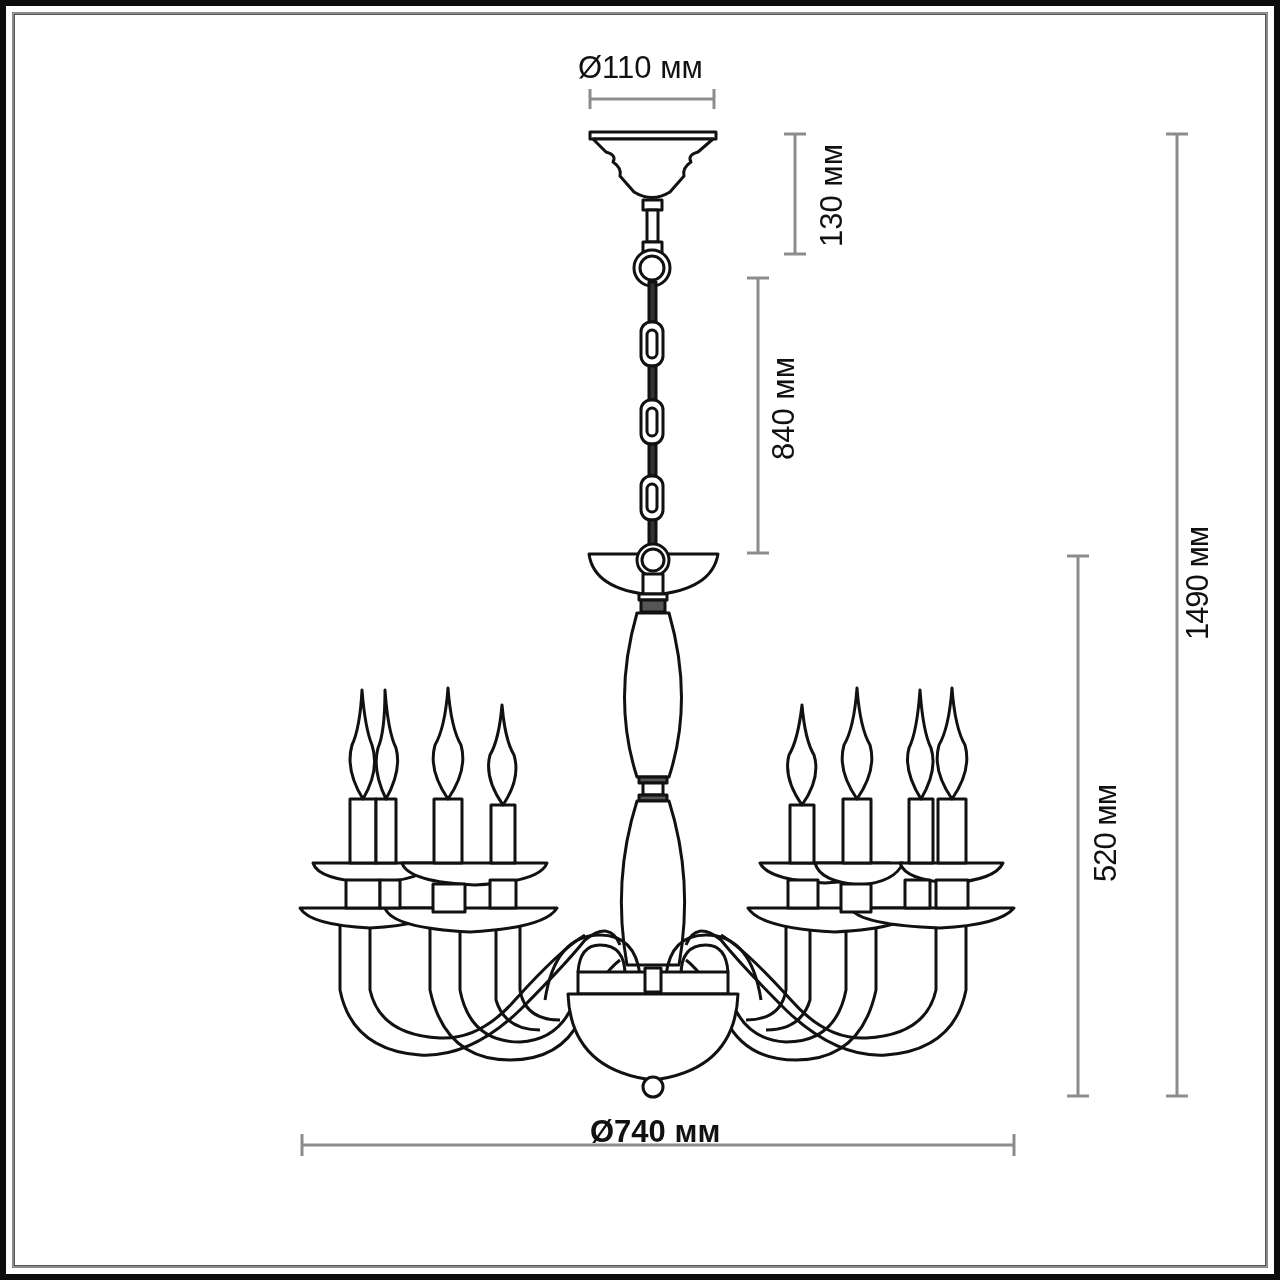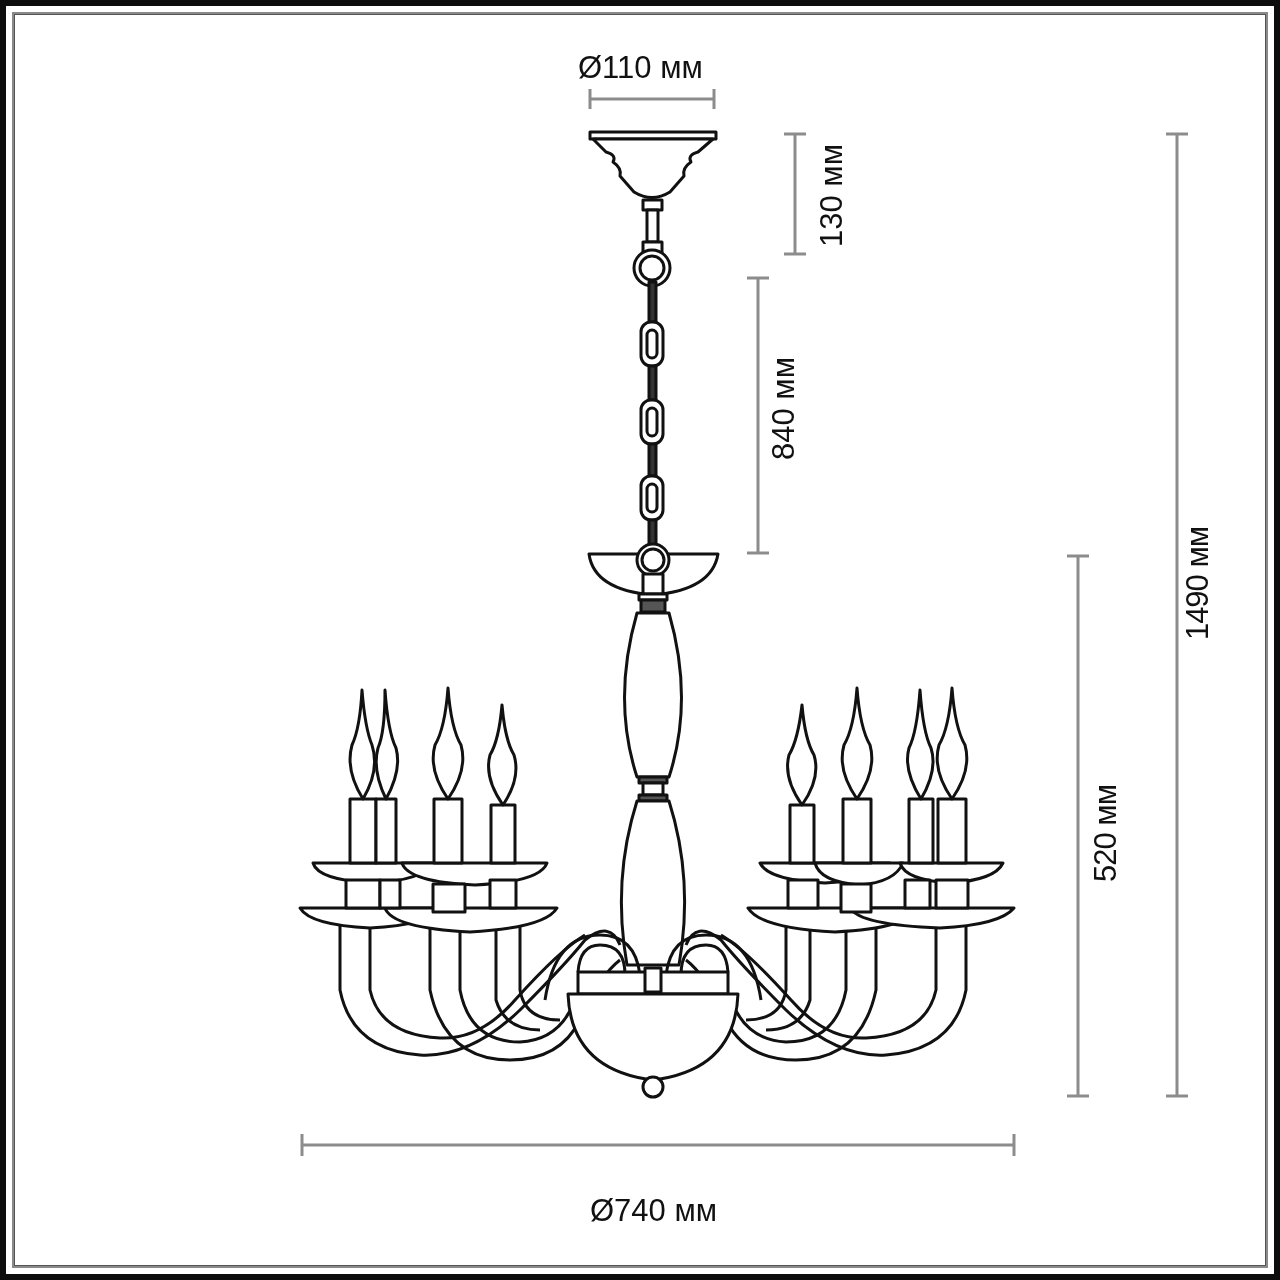--- a/index.html
+++ b/index.html
@@ -175,13 +175,13 @@
 <div class="dim-label" style="left:578px; top:52px;">Ø110 мм</div>
 
 <div class="dim-label rot" style="left:766px; top:180px; width:130px; text-align:center;">130 мм</div>
 
 <div class="dim-label rot" style="left:718px; top:393px; width:130px; text-align:center;">840 мм</div>
 
 <div class="dim-label rot condensed" style="left:1040px; top:818px; width:130px; text-align:center;">520 мм</div>
 
 <div class="dim-label rot condensed" style="left:1122px; top:568px; width:150px; text-align:center;">1490 мм</div>
 
-<div class="dim-label" style="left:590px; top:1195px;">Ø740 мм</div>
+<div class="dim-label" style="left:590px; top:1116px;font-weight:bold;">Ø740 мм</div>
 
 </body></html>

